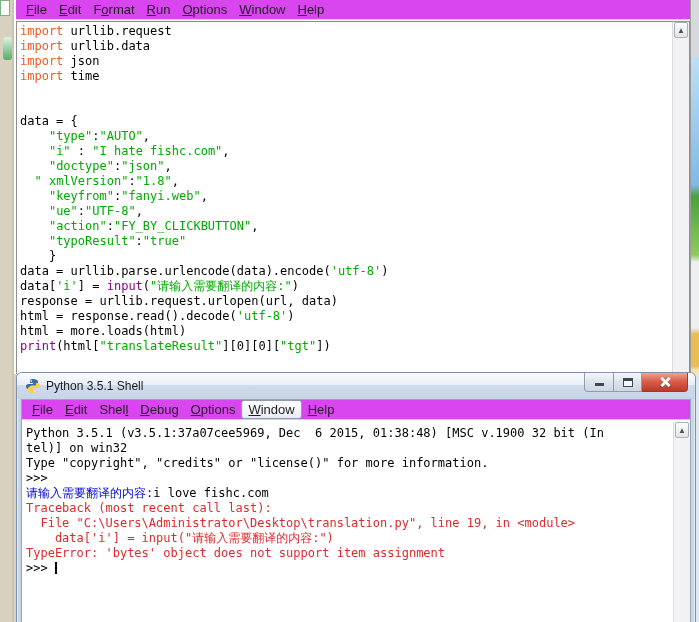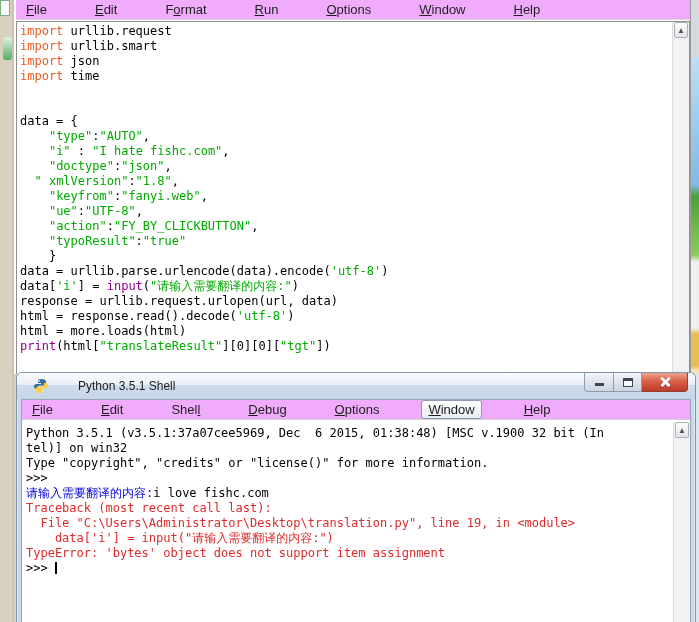--- a/index.html
+++ b/index.html
@@ -10,22 +10,22 @@
   .left-sliver-deco-box { position:absolute; left:0; top:0; width:10px; height:16px; background:#fdfdfd; border:1px solid #79b183; }
   .left-sliver-blob { position:absolute; left:3px; top:37px; width:9px; height:23px; border-radius:3px;
       background:linear-gradient(#dff2e2,#52ad64); }
   .left-sliver-line { position:absolute; left:12px; top:0; width:2px; height:622px; background:#cdc4b0; }
   .right-sliver { position:absolute; right:0; top:0; width:9px; height:622px;
       background:linear-gradient(#d6d9dd 0px,#d6d9dd 57px,#bcdff4 57px,#7fb9e6 185px,#49a23b 196px,#8ecb5a 255px,#edeff1 262px,#edeff1 328px,#e9bd55 334px,#e9bd55 366px,#f4e3ad 370px,#dfe7f0 378px,#dfe7f0 622px); }
 
   
   .editor-window { position:absolute; left:14px; top:0; width:677px; height:374px; background:#fff;
       border-left:2px solid #fdfdfd; border-right:1px solid #9a9a9a; }
-  .menubar { display:flex; align-items:center; height:20px; background:#f0abfc;
-      border-bottom:1px solid #d4d4d4; padding-left:4px; font-size:13px; color:#1e1e1e;gap:36px; }
+  .menubar { display:flex; align-items:center; height:20px; background:#d946ef;
+      border-bottom:1px solid #d4d4d4; padding-left:4px; font-size:13px; color:#1e1e1e; }
   .menu-item { padding:1px 6px; white-space:nowrap; }
   .menu-item.boxed { border:1px solid #8f9bae; border-radius:3px; background:linear-gradient(#ffffff,#e8ecf2); }
   .editor-content { position:absolute; left:0; top:21px; right:0; bottom:0; background:#fff;
       border:1px solid #8f8f8f; border-bottom:none; overflow:hidden; }
   .code-pane { position:absolute; left:3px; top:2px; right:18px; bottom:0; }
 
   .code-line { height:15px; line-height:15px; white-space:pre;
       font-family:"DejaVu Sans Mono", monospace; font-size:12px; color:#000; }
   .kw  { color:var(--keyword); }
   .str { color:var(--string); }
@@ -37,22 +37,22 @@
   .scrollbar { position:absolute; right:0; top:0; width:17px; bottom:0;
       background:#f2f2f4; border-left:1px solid #dcdcdc; }
   .scroll-up-btn { position:absolute; left:1px; right:1px; top:0; height:16px;
       background:linear-gradient(#fefefe,#e3e3e6); border:1px solid #aab0b8; border-radius:2px;
       font-size:8px; color:#4a4f57; text-align:center; line-height:15px; }
 
   
   .shell-window { position:absolute; left:16px; top:372px; width:680px; height:250px;
       background:#c9d7e8; border:1px solid #8193a9; border-bottom:none; border-radius:6px 6px 0 0;
       box-shadow: inset 0 1px 0 rgba(255,255,255,.7), inset 1px 0 0 rgba(255,255,255,.45), inset -1px 0 0 rgba(255,255,255,.45); }
-  .titlebar { position:relative; height:26px; display:flex; align-items:center; padding:0 16px;
-      background:linear-gradient(#fafcfe,#e9eff7 45%,#cfdbec 46%,#c6d4e7); border-radius:5px 5px 0 0;gap:24px; }
+  .titlebar { position:relative; height:26px; display:flex; align-items:center; padding:0 8px;
+      background:linear-gradient(#fafcfe,#e9eff7 45%,#cfdbec 46%,#c6d4e7); border-radius:5px 5px 0 0; }
   .titlebar-icon { width:16px; height:16px; margin-right:5px; flex:0 0 auto; }
   .titlebar-text { font-size:12px; color:#1c1c1c; }
   .window-controls { position:absolute; right:7px; top:0; display:flex; }
   .win-btn { height:19px; border:1px solid #8e9cad; border-top:none; display:flex; align-items:flex-end; justify-content:center;
       background:linear-gradient(#f5f7fa,#dfe5ee 45%,#cdd6e2); }
   .win-btn.min { width:30px; border-radius:0 0 0 4px; }
   .win-btn.max { width:28px; border-left:none; }
   .win-btn.close { width:46px; border-left:none; border-color:#923f32; border-radius:0 0 4px 0;
       background:linear-gradient(#f0a38d,#d9604a 45%,#bc3a28); position:relative; }
   .glyph-min { width:9px; height:3px; background:#3f4650; margin-bottom:5px; }
@@ -82,21 +82,21 @@
       <span class="menu-item"><u>E</u>dit</span>
       <span class="menu-item">F<u>o</u>rmat</span>
       <span class="menu-item"><u>R</u>un</span>
       <span class="menu-item"><u>O</u>ptions</span>
       <span class="menu-item"><u>W</u>indow</span>
       <span class="menu-item"><u>H</u>elp</span>
     </div>
   <div class="editor-content">
     <div class="code-pane">
         <div class="code-line"><span class="kw">import</span><span> urllib.request</span></div>
-        <div class="code-line"><span class="kw">import</span><span> urllib.smart</span></div>
+        <div class="code-line"><span class="kw">import</span><span> urllib.data</span></div>
         <div class="code-line"><span class="kw">import</span><span> json</span></div>
         <div class="code-line"><span class="kw">import</span><span> time</span></div>
         <div class="code-line"></div>
         <div class="code-line"></div>
         <div class="code-line"><span>data = {</span></div>
         <div class="code-line"><span>    </span><span class="str">"type"</span><span>:</span><span class="str">"AUTO"</span><span>,</span></div>
         <div class="code-line"><span>    </span><span class="str">"i"</span><span> : </span><span class="str">"I hate fishc.com"</span><span>,</span></div>
         <div class="code-line"><span>    </span><span class="str">"doctype"</span><span>:</span><span class="str">"json"</span><span>,</span></div>
         <div class="code-line"><span>  </span><span class="str">" xmlVersion"</span><span>:</span><span class="str">"1.8"</span><span>,</span></div>
         <div class="code-line"><span>    </span><span class="str">"keyfrom"</span><span>:</span><span class="str">"fanyi.web"</span><span>,</span></div>

